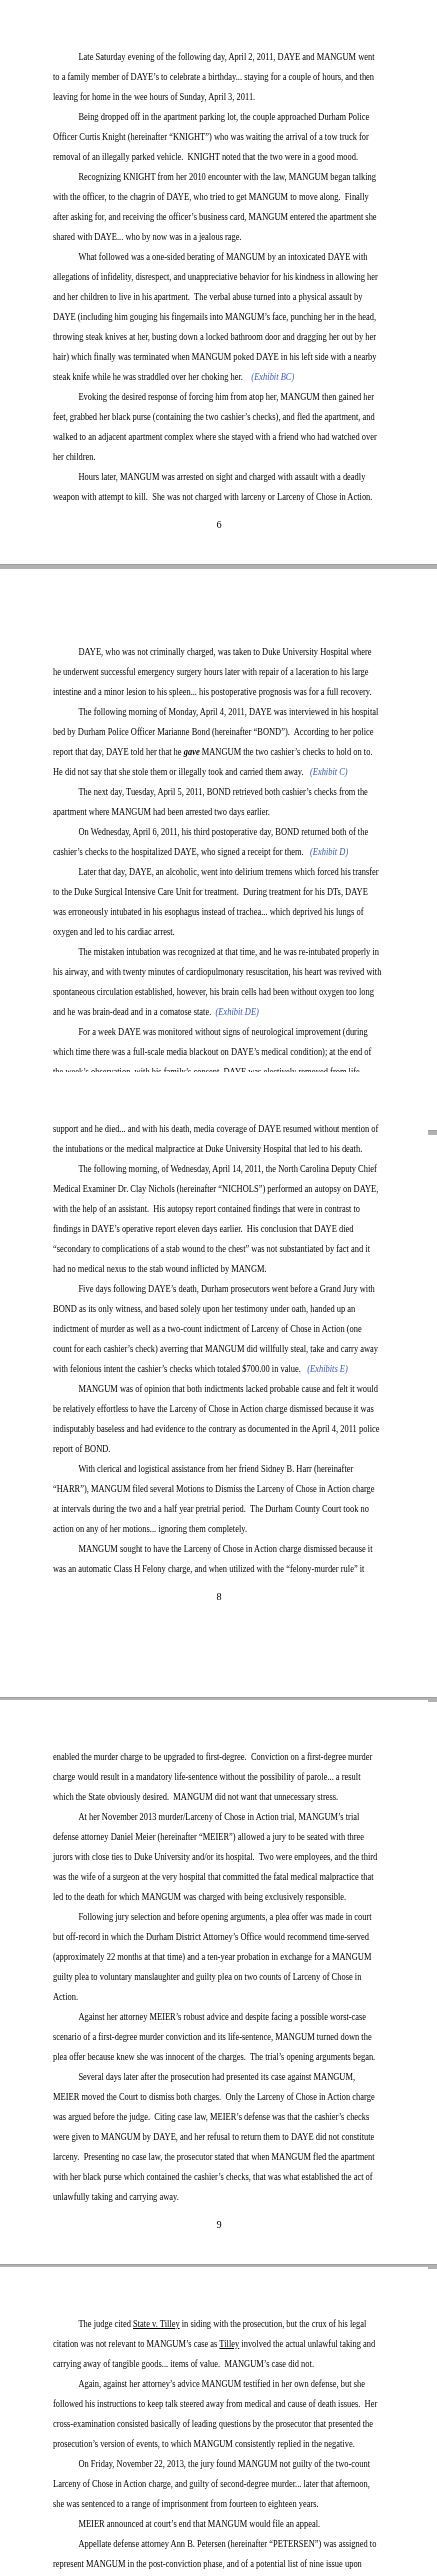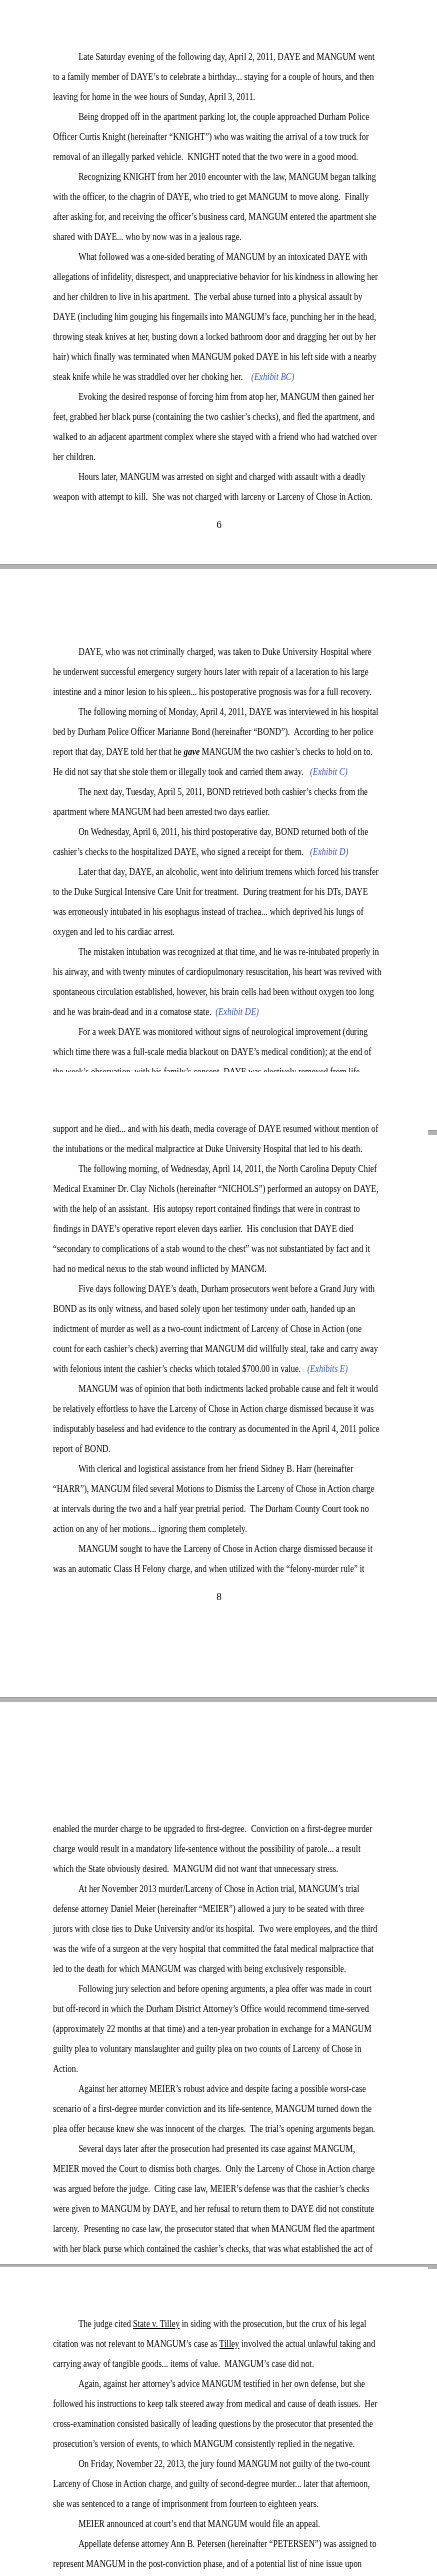--- a/index.html
+++ b/index.html
@@ -157,21 +157,21 @@
           <div class="line">action on any of her motions... ignoring them completely.</div>
         </div>
         <div class="para indent">
           <div class="line">MANGUM sought to have the Larceny of Chose in Action charge dismissed because it</div>
           <div class="line">was an automatic Class H Felony charge, and when utilized with the “felony-murder rule” it</div>
         </div>
       </div>
       <div class="page-number">8</div>
     </section>
     <div class="separator" style="top: 1697px; background: rgb(177, 179, 179);"></div>
-    <section class="page" style="top: 1772px;">
+    <section class="page" style="top: 1700px;">
       <div class="page-body" style="color: rgb(0, 0, 0);">
         <div class="para">
           <div class="line">enabled the murder charge to be upgraded to first-degree.  Conviction on a first-degree murder</div>
           <div class="line">charge would result in a mandatory life-sentence without the possibility of parole... a result</div>
           <div class="line">which the State obviously desired.  MANGUM did not want that unnecessary stress.</div>
         </div>
         <div class="para indent">
           <div class="line">At her November 2013 murder/Larceny of Chose in Action trial, MANGUM’s trial</div>
           <div class="line">defense attorney Daniel Meier (hereinafter “MEIER”) allowed a jury to be seated with three</div>
           <div class="line">jurors with close ties to Duke University and/or its hospital.  Two were employees, and the third</div>

